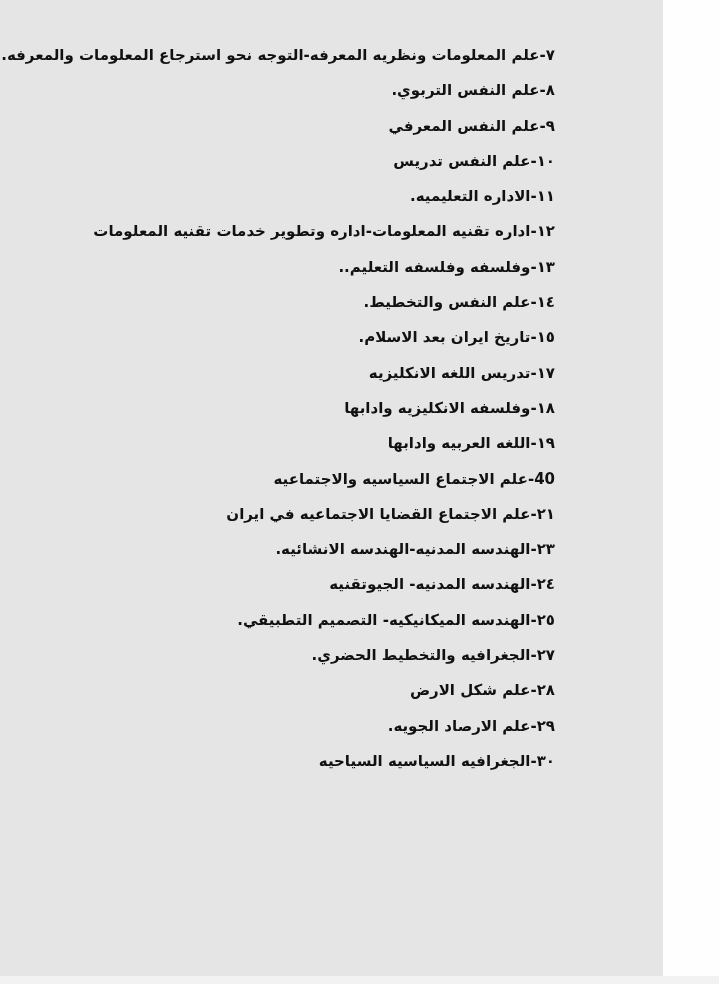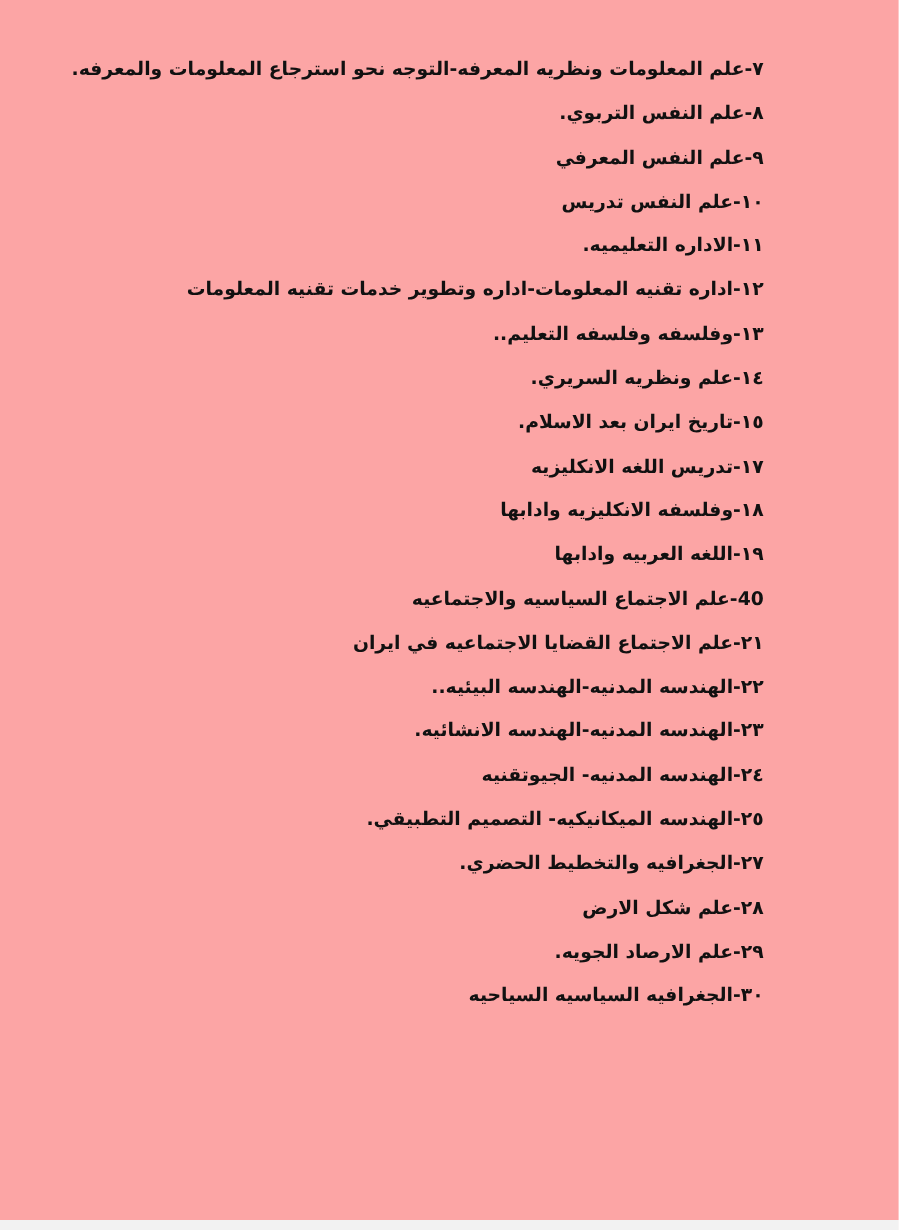--- a/index.html
+++ b/index.html
@@ -11,23 +11,23 @@
       width: 719px;
       height: 984px;
       position: relative;
       overflow: hidden;
       font-family: "DejaVu Sans", "Liberation Sans", sans-serif;
     }
     .page {
       position: absolute;
       left: 0;
       top: 0;
-      width: 719px;
+      width: 663px;
       height: 976px;
-      background: #fca5a5;
+      background: #e5e5e5;
     }
     .list {
       position: absolute;
       right: 108px;
       top: 40px;
       margin: 0;
       padding: 0;
       list-style: none;
       direction: rtl;
       text-align: right;
@@ -56,28 +56,27 @@
 
 <div class="page">
   <ul class="list">
     <li class="item"><span class="num">٧</span><span>-</span><span>علم المعلومات ونظريه المعرفه-التوجه نحو استرجاع المعلومات والمعرفه.</span></li>
     <li class="item"><span class="num">٨</span><span>-</span><span>علم النفس التربوي.</span></li>
     <li class="item"><span class="num">٩</span><span>-</span><span>علم النفس المعرفي</span></li>
     <li class="item"><span class="num">١٠</span><span>-</span><span>علم النفس تدريس</span></li>
     <li class="item"><span class="num">١١</span><span>-</span><span>الاداره التعليميه.</span></li>
     <li class="item"><span class="num">١٢</span><span>-</span><span>اداره تقنيه المعلومات-اداره وتطوير خدمات تقنيه المعلومات</span></li>
     <li class="item"><span class="num">١٣</span><span>-</span><span>وفلسفه وفلسفه التعليم..</span></li>
-    <li class="item"><span class="num">١٤</span><span>-</span><span>علم ونظريه السريري.</span></li>
+    <li class="item"><span class="num">١٤</span><span>-</span><span>علم النفس والتخطيط.</span></li>
     <li class="item"><span class="num">١٥</span><span>-</span><span>تاريخ ايران بعد الاسلام.</span></li>
     <li class="item"><span class="num">١٧</span><span>-</span><span>تدريس اللغه الانكليزيه</span></li>
     <li class="item"><span class="num">١٨</span><span>-</span><span>وفلسفه الانكليزيه وادابها</span></li>
     <li class="item"><span class="num">١٩</span><span>-</span><span>اللغه العربيه وادابها</span></li>
     <li class="item"><span class="num">40</span><span>-</span><span>علم الاجتماع السياسيه والاجتماعيه</span></li>
     <li class="item"><span class="num">٢١</span><span>-</span><span>علم الاجتماع القضايا الاجتماعيه في ايران</span></li>
-    <li class="item"><span class="num">٢٢</span><span>-</span><span>الهندسه المدنيه-الهندسه البيئيه..</span></li>
     <li class="item"><span class="num">٢٣</span><span>-</span><span>الهندسه المدنيه-الهندسه الانشائيه.</span></li>
     <li class="item"><span class="num">٢٤</span><span>-</span><span>الهندسه المدنيه- الجيوتقنيه</span></li>
     <li class="item"><span class="num">٢٥</span><span>-</span><span>الهندسه الميكانيكيه- التصميم التطبيقي.</span></li>
     <li class="item"><span class="num">٢٧</span><span>-</span><span>الجغرافيه والتخطيط الحضري.</span></li>
     <li class="item"><span class="num">٢٨</span><span>-</span><span>علم شكل الارض</span></li>
     <li class="item"><span class="num">٢٩</span><span>-</span><span>علم الارصاد الجويه.</span></li>
     <li class="item"><span class="num">٣٠</span><span>-</span><span>الجغرافيه السياسيه السياحيه</span></li>
   </ul>
 </div>
 <div class="bottom-strip"></div>

